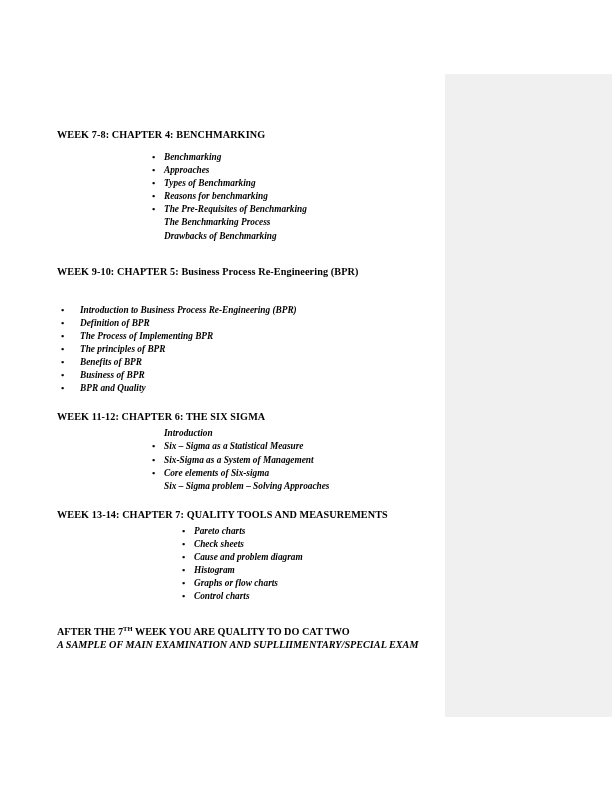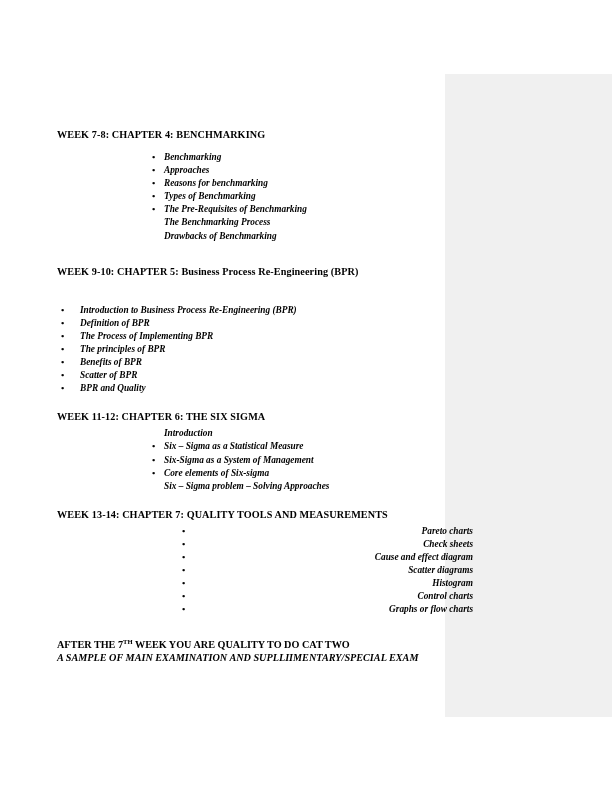--- a/index.html
+++ b/index.html
@@ -83,21 +83,21 @@
 
   
   .lvl-b li { padding-left: 19px; }
   .lvl-b li.bullet::before { left: 0px; }
 
   
   .lvl-c li { padding-left: 103px; }
   .lvl-c li.bullet::before { left: 91px; }
 
   
-  .lvl-d li { padding-left: 133px; text-align: right; }
+  .lvl-d li { padding-left: 133px; }
   .lvl-d li.bullet::before { left: 121px; }
 
   .footer-line {
     font-weight: bold;
     font-size: 10.2px;
     line-height: 12.6px;
     white-space: nowrap;
   }
   .footer-line.italic {
     font-style: italic;
@@ -115,63 +115,62 @@
 
   <div id="grey-panel"></div>
 
   <div class="content">
 
     <div class="heading">WEEK 7-8: CHAPTER 4: BENCHMARKING</div>
     <div class="spacer-sm"></div>
     <ul class="list lvl-a">
       <li class="bullet">Benchmarking</li>
       <li class="bullet">Approaches</li>
+      <li class="bullet">Types of Benchmarking</li>
       <li class="bullet">Reasons for benchmarking</li>
-      <li class="bullet">Types of Benchmarking</li>
       <li class="bullet">The Pre-Requisites of Benchmarking</li>
       <li>The Benchmarking Process</li>
       <li>Drawbacks of Benchmarking</li>
     </ul>
 
     <div class="spacer-lg"></div>
 
     <div class="heading">WEEK 9-10: CHAPTER 5: Business Process Re-Engineering (BPR)</div>
     <div class="spacer-xl"></div>
     <ul class="list lvl-b">
       <li class="bullet">Introduction to Business Process Re-Engineering (BPR)</li>
       <li class="bullet">Definition of BPR</li>
       <li class="bullet">The Process of Implementing BPR</li>
       <li class="bullet">The principles of BPR</li>
       <li class="bullet">Benefits of BPR</li>
-      <li class="bullet">Scatter of BPR</li>
+      <li class="bullet">Business of BPR</li>
       <li class="bullet">BPR and Quality</li>
     </ul>
 
     <div class="spacer-md"></div>
 
     <div class="heading">WEEK 11-12: CHAPTER 6: THE SIX SIGMA</div>
     <ul class="list lvl-c">
       <li>Introduction</li>
       <li class="bullet">Six – Sigma as a Statistical Measure</li>
       <li class="bullet">Six-Sigma as a System of Management</li>
       <li class="bullet">Core elements of Six-sigma</li>
       <li>Six – Sigma problem – Solving Approaches</li>
     </ul>
 
     <div class="spacer-md"></div>
 
     <div class="heading">WEEK 13-14: CHAPTER 7: QUALITY TOOLS AND MEASUREMENTS</div>
     <ul class="list lvl-d">
       <li class="bullet">Pareto charts</li>
       <li class="bullet">Check sheets</li>
-      <li class="bullet">Cause and effect diagram</li>
-      <li class="bullet">Scatter diagrams</li>
+      <li class="bullet">Cause and problem diagram</li>
       <li class="bullet">Histogram</li>
+      <li class="bullet">Graphs or flow charts</li>
       <li class="bullet">Control charts</li>
-      <li class="bullet">Graphs or flow charts</li>
     </ul>
 
     <div class="spacer-lg"></div>
 
     <div class="footer-line"><span>AFTER THE 7</span><sup>TH</sup><span> WEEK YOU ARE QUALITY TO DO CAT TWO</span></div>
     <div class="footer-line italic">A SAMPLE OF MAIN EXAMINATION AND SUPLLIIMENTARY/SPECIAL EXAM</div>
 
   </div>
 </div>
 

